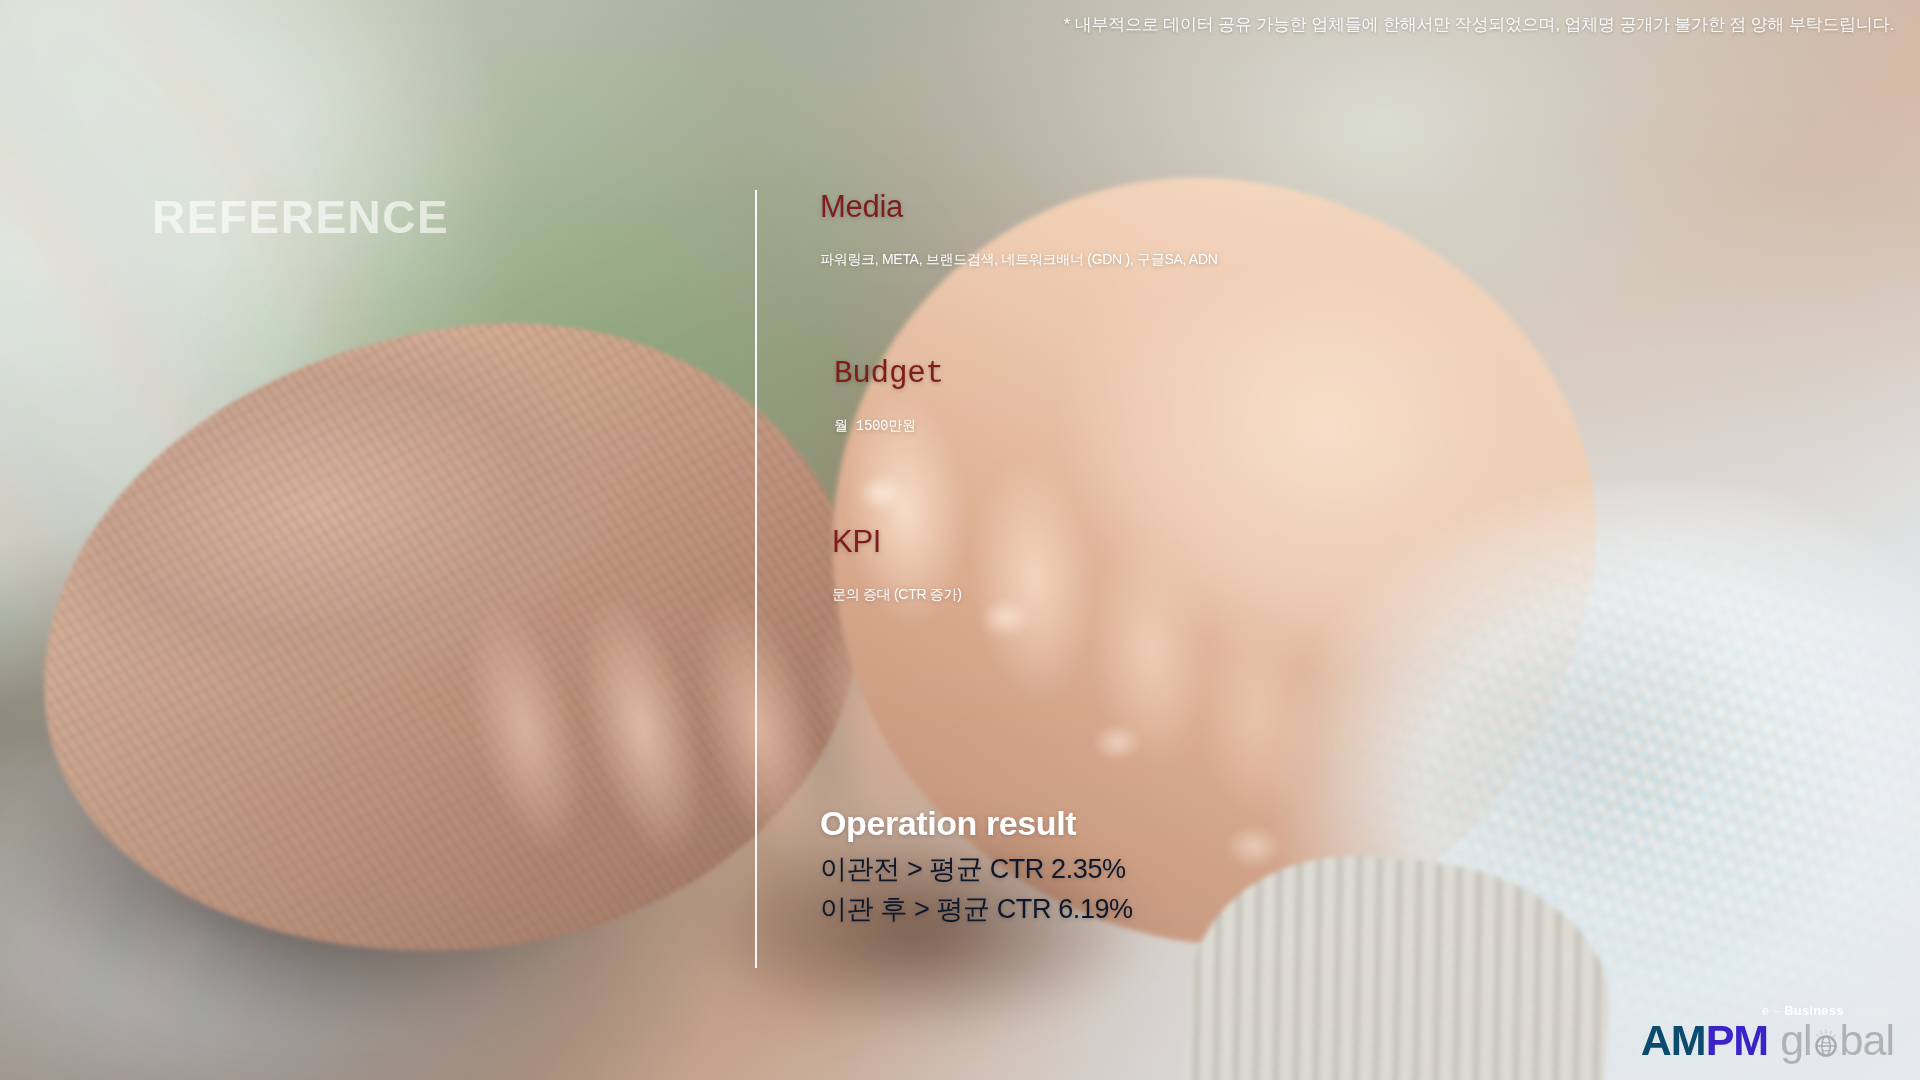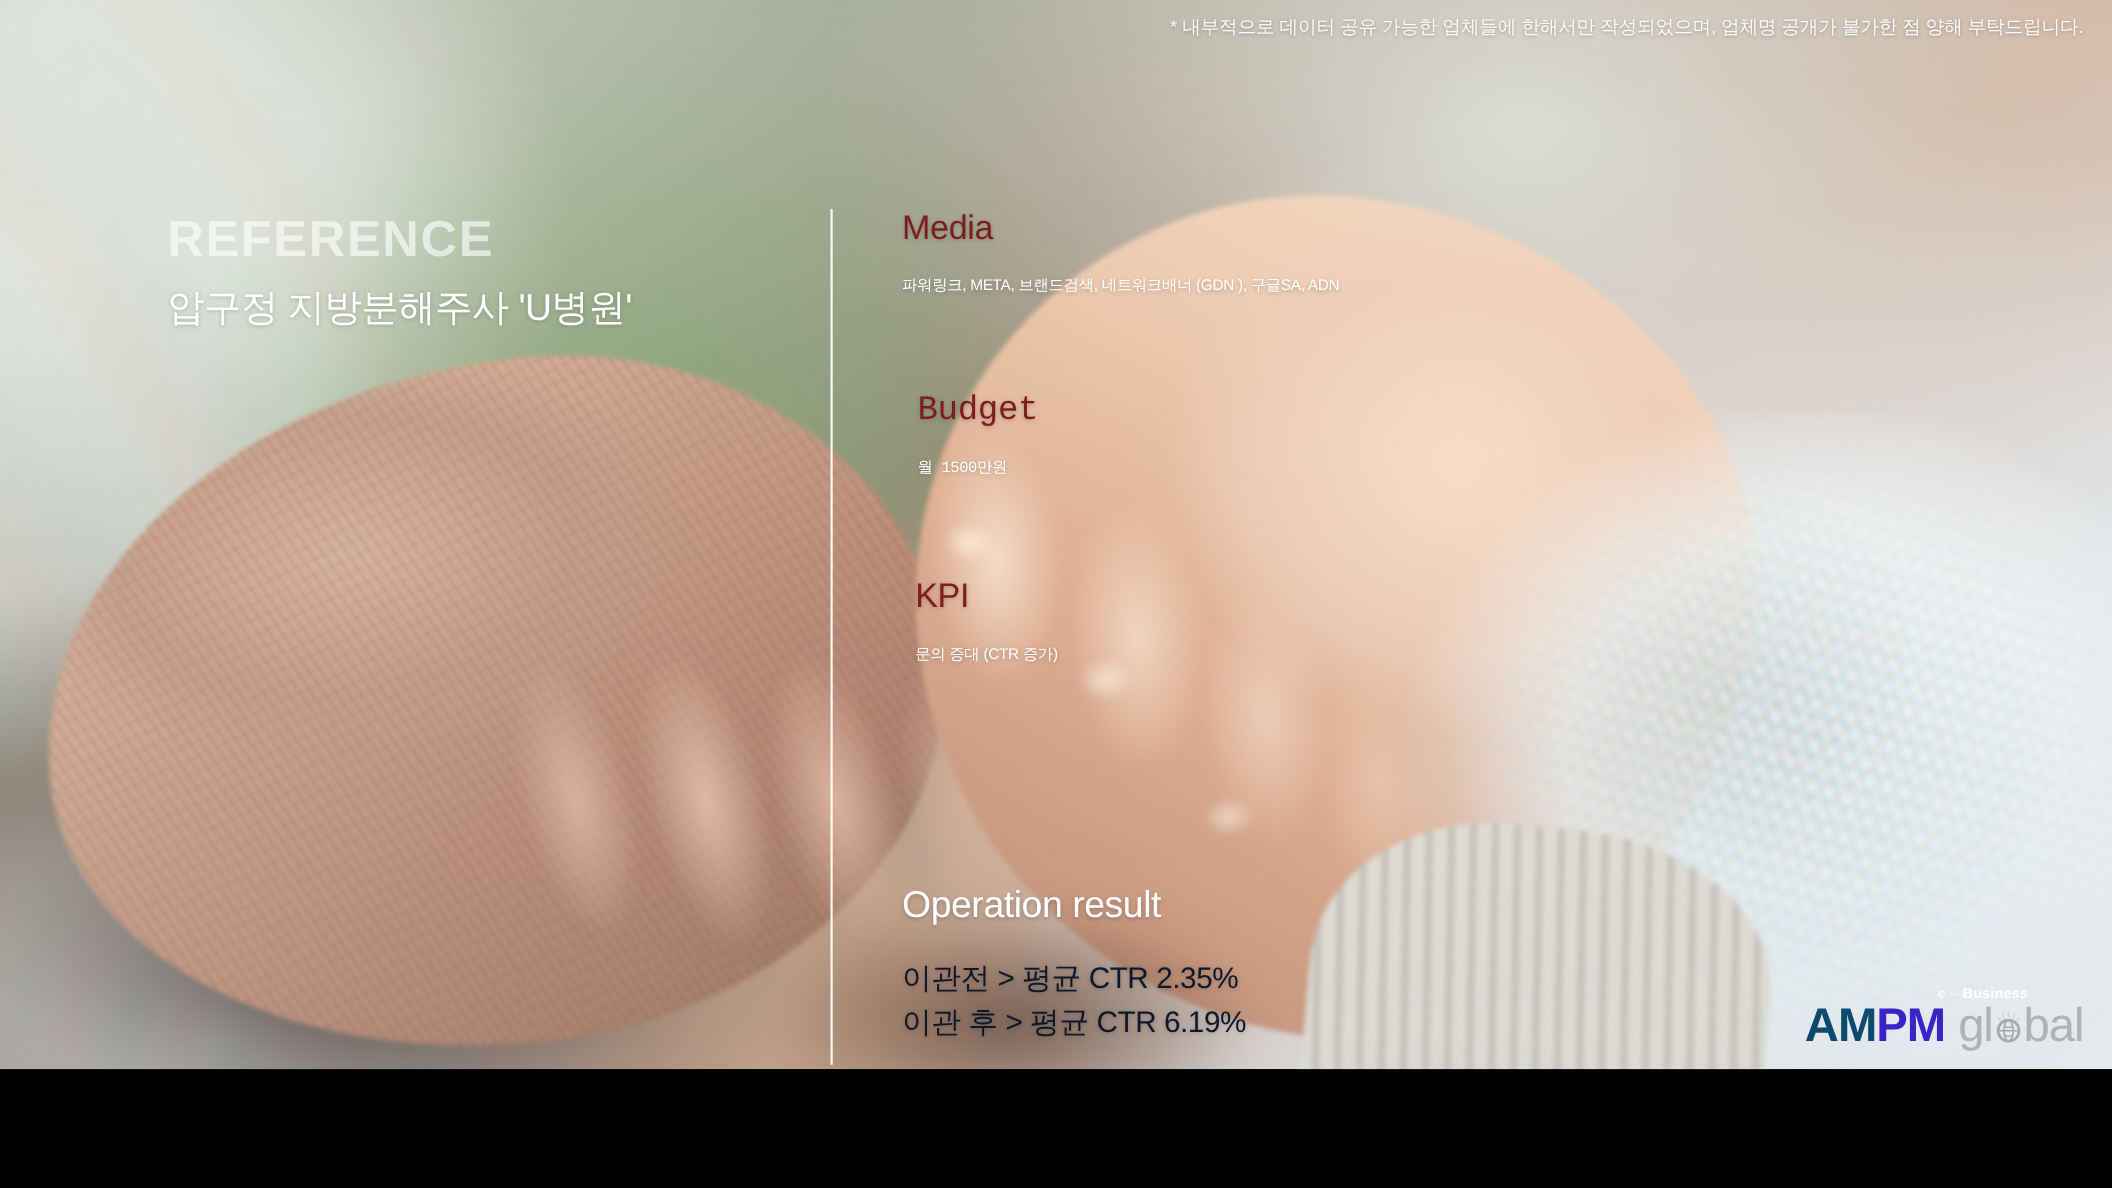--- a/index.html
+++ b/index.html
@@ -8,21 +8,21 @@
     padding: 0;
     background: #000;
   }
   body {
     font-family: "Liberation Sans", "DejaVu Sans", sans-serif;
   }
 
   .slide {
     position: relative;
     width: 1920px;
-    height: 972px;
+    height: 1080px;
     overflow: hidden;
     background: #9aa08f;
   }
 
   
   .photo {
     position: absolute;
     inset: 0;
     overflow: hidden;
     z-index: 0;
@@ -299,25 +299,25 @@
   .sec-media    { position: absolute; left: 0; top: 0; }
   .sec-media .section-body   { margin-top: 26px; }
   .sec-budget   { position: absolute; left: 14px; top: 167px; font-family: Liberation Mono, monospace; }
   .sec-budget .section-body  { margin-top: 26px; }
   .sec-kpi      { position: absolute; left: 12px; top: 335px; }
   .sec-kpi .section-body     { margin-top: 26px; }
 
   .sec-result   { position: absolute; left: 0; top: 615px; }
   .result-head {
     font-size: 34px;
-    font-weight: 400;
+    font-weight: 700;
     color: #ffffff;
     letter-spacing: -0.4px;
     line-height: 1.1;
-    margin: 0 0 28px 0;
+    margin: 0 0 8px 0;
     text-shadow: 0 1px 4px rgba(60,60,60,0.32);
   }
   .result-line {
     font-size: 27px;
     font-weight: 400;
     color: #0f172a;
     letter-spacing: -0.4px;
     line-height: 1.45;
     margin: 0;
     white-space: nowrap;
@@ -395,21 +395,20 @@
     <div class="photo-layer sleeve"></div>
     <div class="photo-layer haze"></div>
   </div>
 
   <div class="content">
 
     <div class="disclaimer">* 내부적으로 데이터 공유 가능한 업체들에 한해서만 작성되었으며, 업체명 공개가 불가한 점 양해 부탁드립니다.</div>
 
     <div class="left-block">
       <h1 class="ref-title">REFERENCE</h1>
-      <h2 class="ref-subtitle">압구정 지방분해주사 'U병원'</h2>
     </div>
 
     <div class="divider"></div>
 
     <div class="right-block">
 
       <div class="section sec-media">
         <p class="section-head">Media</p>
         <p class="section-body">파워링크, META, 브랜드검색, 네트워크배너 (GDN ), 구글SA, ADN</p>
       </div>

